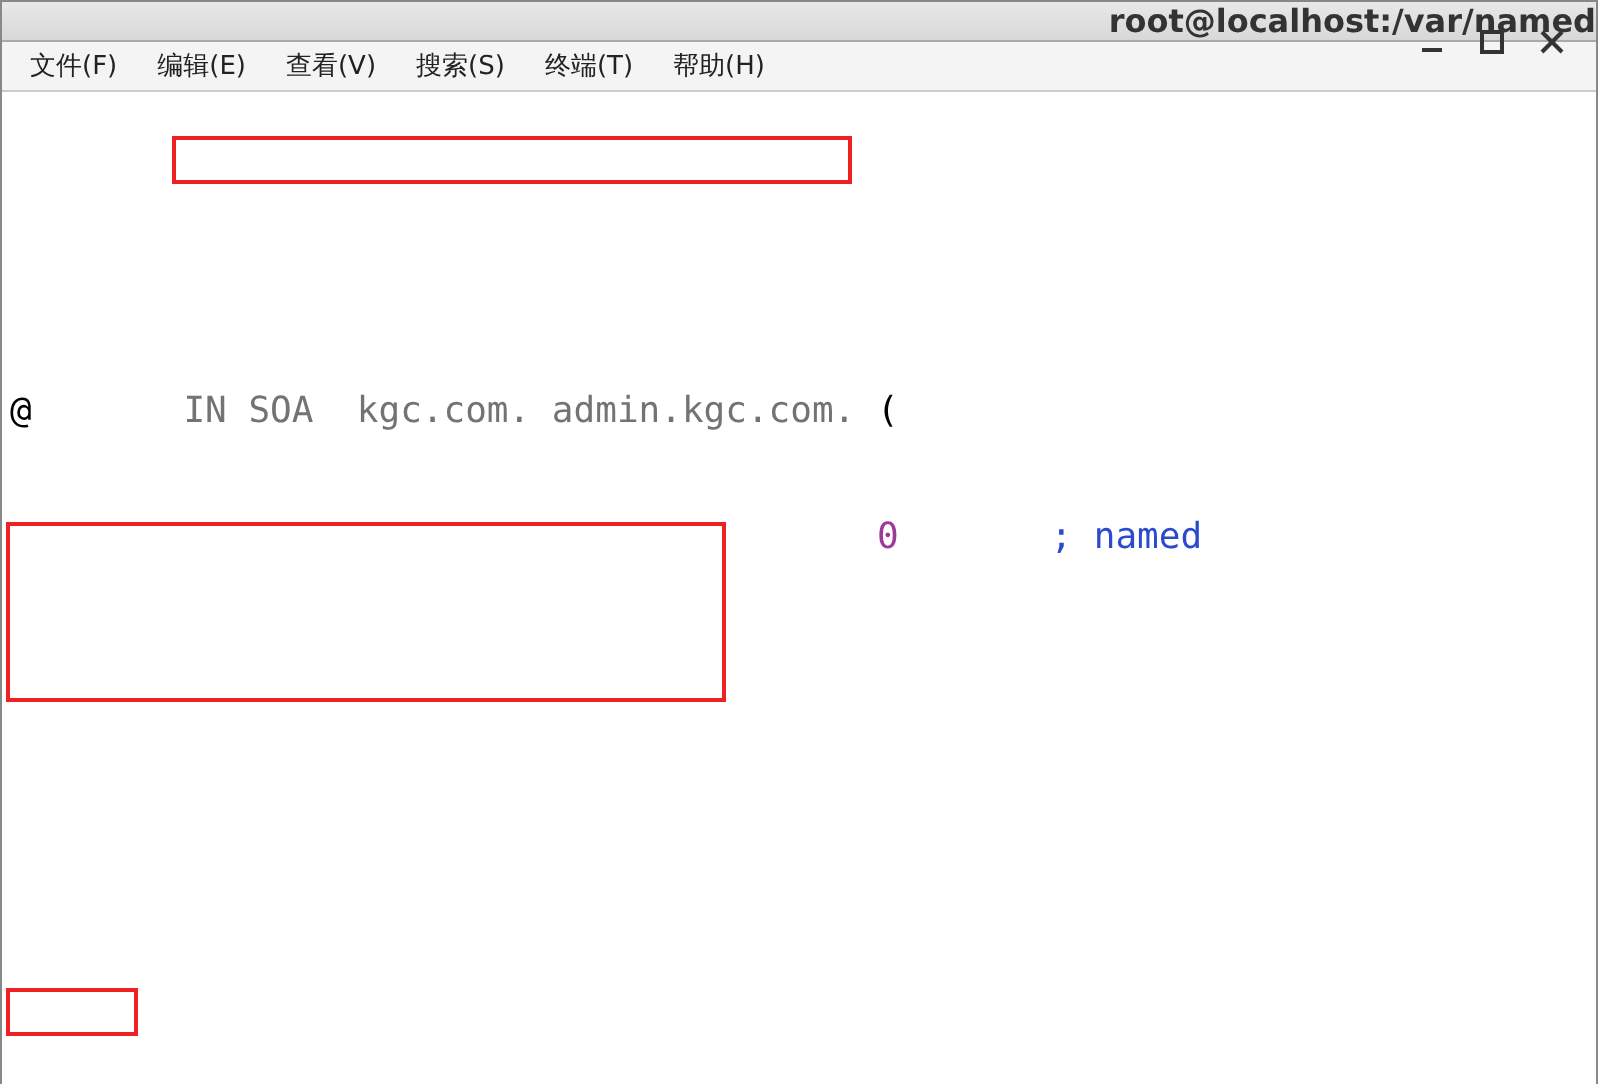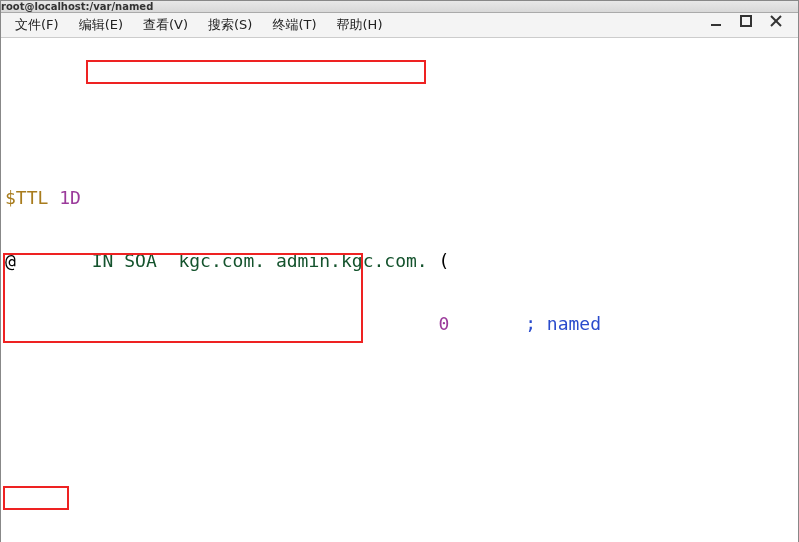--- a/index.html
+++ b/index.html
@@ -1,29 +1,29 @@
 <!DOCTYPE html>
 <html><head>
 <meta charset="utf-8">
 <style>
   * { margin: 0; padding: 0; box-sizing: border-box; }
   html, body { width: 799px; height: 542px; overflow: hidden; font-family: "DejaVu Sans", Arial, sans-serif; background: #fff; }
   .window { width: 799px; height: 542px; display: flex; flex-direction: column; border: 1px solid #888; }
   .titlebar { height: 40px; background: linear-gradient(#e8e8e8,#d8d8d8); display: flex; align-items: center; border-bottom: 1px solid #aaa; position: relative; }
-  .titlebar .title { width: 100%; text-align: left; font-size: 10px; font-weight: bold; color: #333; }
+  .titlebar .title { width: 100%; text-align: right; font-size: 16px; font-weight: bold; color: #333; }
   .win-controls { position: absolute; right: 6px; top: 0; height: 40px; display: flex; align-items: center; gap: 14px; padding-right: 8px; }
   .win-btn { width: 16px; height: 16px; display: flex; align-items: center; justify-content: center; cursor: pointer; }
   .win-btn svg { display: block; }
   .menubar { height: 28px; background: #f4f4f4; display: flex; align-items: flex-start; padding: 0 4px; border-bottom: 1px solid #ccc; font-size: 13px; color: #222; }
   .menu-item { padding: 3px 10px; cursor: pointer; }
   .terminal { flex: 1; background: #fff; position: relative; font-family: "DejaVu Sans Mono","Courier New",monospace; font-size: 18px; line-height: 21px; white-space: pre; color: #000; padding: 2px 4px; }
   .line { height: 21px; }
   .c-black { color: #000; }
   .c-brown { color: #a87c1d; }
-  .c-teal  { color: #14532d; }
+  .c-teal  { color: #737373; }
   .c-purple{ color: #9b3a9b; }
   .c-blue  { color: #2a4bcc; }
   .box { position: absolute; border: 2px solid #e22; pointer-events: none; }
 </style>
 </head>
 <body>
 
 <div class="window">
 
   <div class="titlebar">
@@ -56,21 +56,20 @@
     <div class="menu-item">终端(T)</div>
     <div class="menu-item">帮助(H)</div>
   </div>
 
   <div class="terminal">
     
     <div class="box" style="left:85px; top:22px; width:340px; height:24px;"></div>
     <div class="box" style="left:2px;  top:215px; width:360px; height:90px;"></div>
     <div class="box" style="left:2px;  top:448px; width:66px; height:24px;"></div>
 
-    <div class="line"><span class="c-brown">$TTL </span><span class="c-purple">1D</span></div>
     <div class="line"><span class="c-black">@       </span><span class="c-teal">IN SOA  kgc.com. admin.kgc.com.</span><span class="c-black"> (</span></div>
     <div class="line"><span>                                        </span><span class="c-purple">0</span><span>       </span><span class="c-blue">; named</span></div>
     
     
     
     
     
     
     
     

